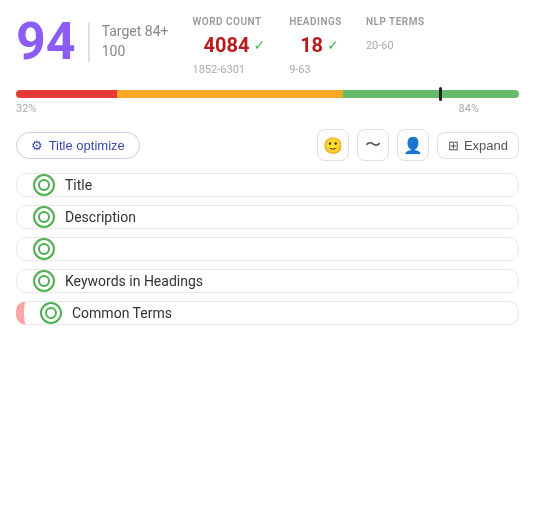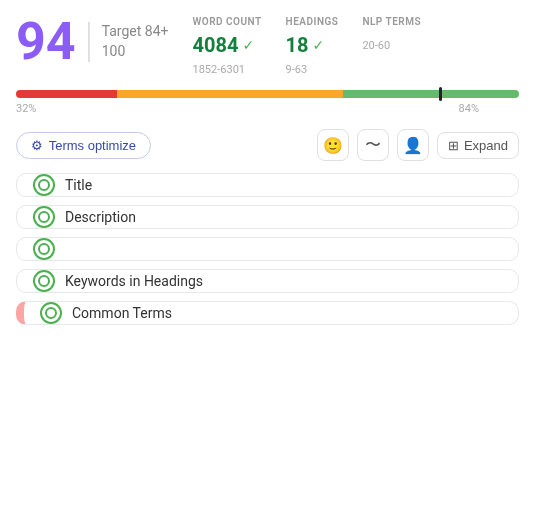--- a/index.html
+++ b/index.html
@@ -69,21 +69,22 @@
 
     .metric-value-row {
       display: flex;
       align-items: center;
       gap: 4px;
     }
 
     .metric-value {
       font-size: 20px;
       font-weight: 700;
-      color: #15803d;
+      color: #b91c1c;
+      margin-left: 11px;
     }
 
     .check-icon {
       color: #4caf50;
       font-size: 14px;
     }
 
     .metric-range {
       font-size: 11px;
       color: #aaa;
@@ -281,21 +282,21 @@
   </div>
   <div class="progress-labels">
     <span class="progress-label">32%</span>
     <span class="progress-label" style="margin-left: auto; padding-right: 40px;">84%</span>
   </div>
 </div>
 
 <div class="toolbar">
   <button class="auto-optimize-btn">
     <span class="gear-icon">⚙</span>
-    <span>Terms optimize</span>
+    <span>Title optimize</span>
   </button>
 
   <div class="toolbar-icons">
     <button class="icon-btn" title="Sentiment">
       <span>🙂</span>
     </button>
     <button class="icon-btn" title="Chart">
       <span>〜</span>
     </button>
     <button class="icon-btn" title="Person">

